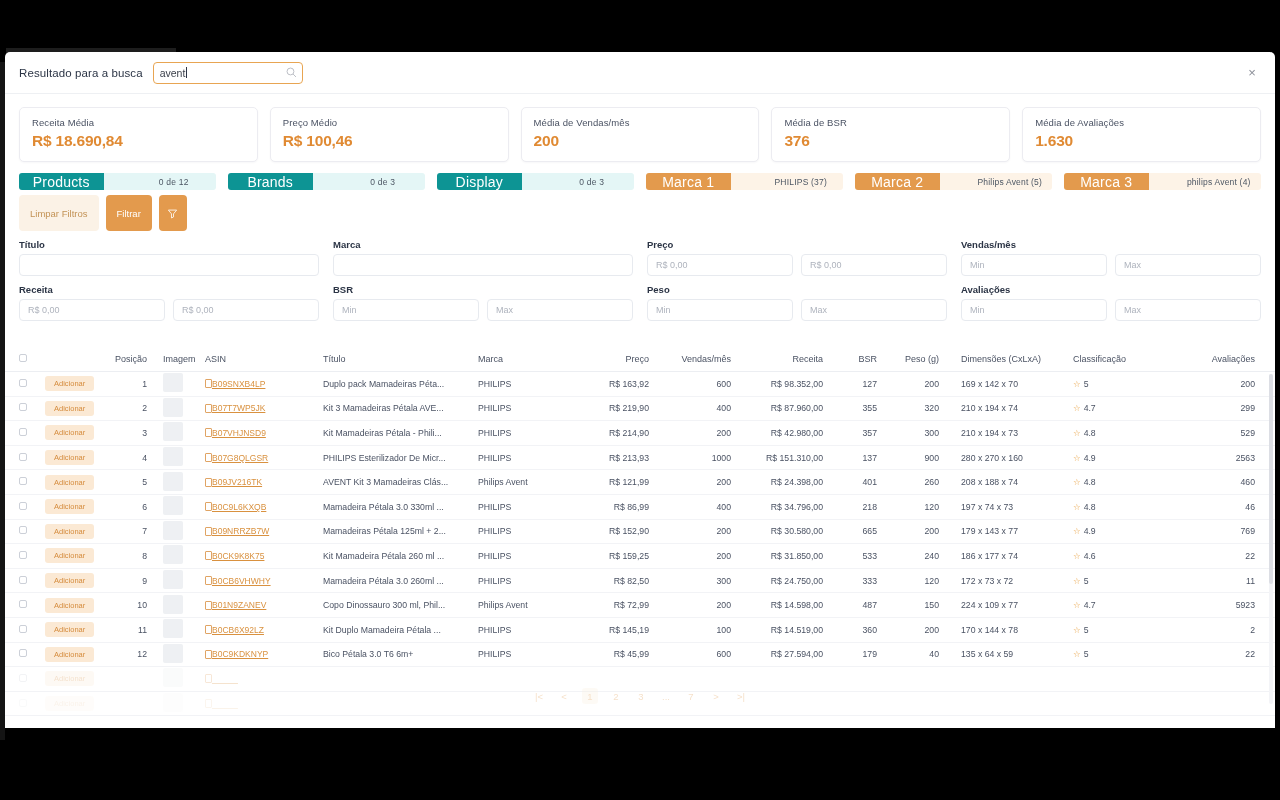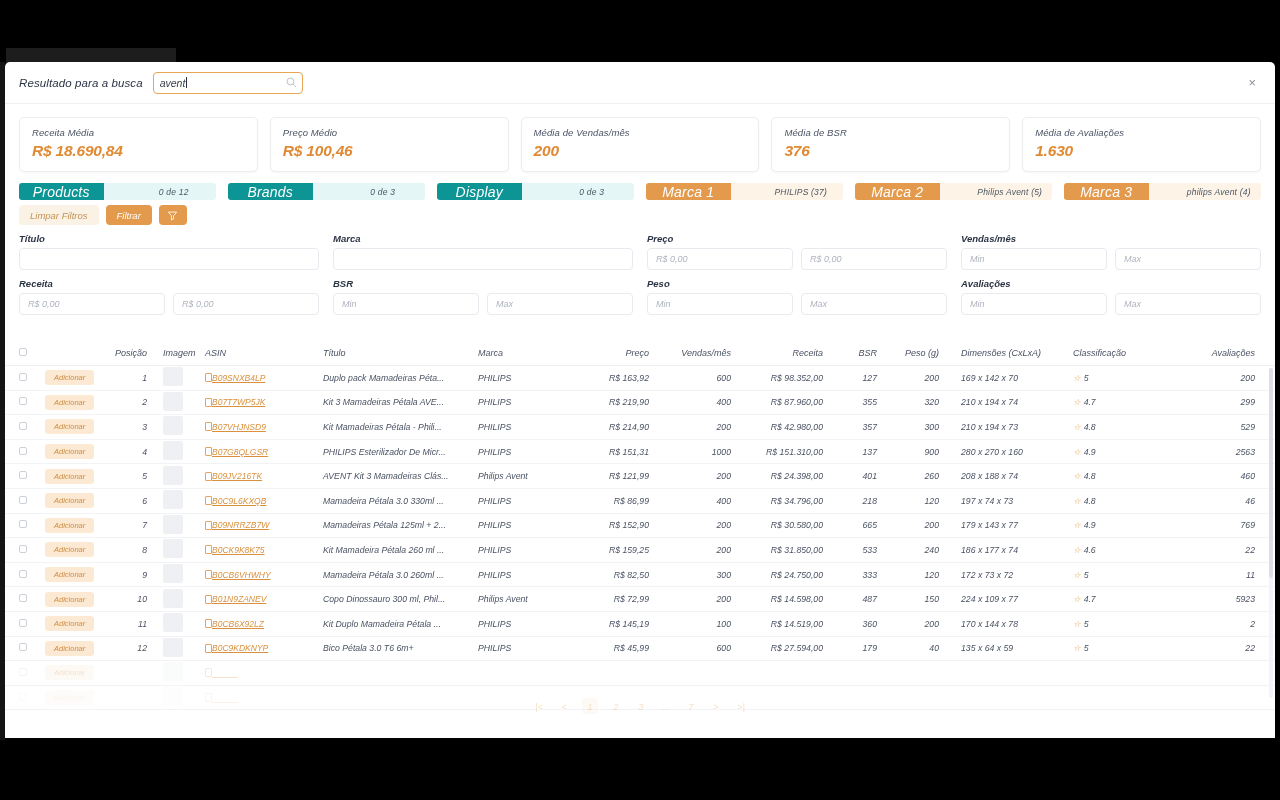--- a/index.html
+++ b/index.html
@@ -12,22 +12,22 @@
   #root { position: relative; width: 1280px; height: 800px; background:#000; }
 
   
   .backdrop-top { position:absolute; left:0; top:0; width:1280px; height:62px; background:#000; }
   .backdrop-bottom { position:absolute; left:0; top:740px; width:1280px; height:60px; background:#000; }
   .backdrop-left { position:absolute; left:0; top:62px; width:5px; height:678px; background:#141414; }
   .ghost-window { position:absolute; left:6px; top:48px; width:170px; height:16px; background:#1d1d1d; }
 
   
   .modal {
-    position:absolute; left:5px; top:62px; width:1270px; height:676px;
-    background:#ffffff; border-radius:5px 5px 0 0; overflow:hidden;font-style:italic;
+    position:absolute; left:5px; top:52px; width:1270px; height:676px;
+    background:#ffffff; border-radius:5px 5px 0 0; overflow:hidden;
   }
 
   
   .modal-header {
     position:relative; height:42px; border-bottom:1px solid #eef0f3;
     display:flex; align-items:center; padding:0 14px;
   }
   .search-label { font-size:11.5px; color:#2b3445; letter-spacing:.1px; }
   .search-box {
     position:relative; margin-left:10px; width:150px; height:22px;
@@ -71,21 +71,21 @@
   .pill.orange .seg-a { background:#e39a4d; }
   .pill.orange .seg-b { background:#fdf3e7; color:#4c5663; }
 
   
   .meta-row { display:flex; align-items:flex-start; padding:8px 14px 0 14px; }
   .counts { flex:1; }
   .counts .c1 { font-size:8.5px; color:#7b8191; }
   .counts .c2 { font-size:8.5px; color:#e08a33; margin-top:2px; }
   .actions { display:flex; gap:7px; align-items:center; margin-top:-3px; }
   .btn {
-    height:20px; border-radius:4px; display:flex; align-items:center;
+    height:36px; border-radius:4px; display:flex; align-items:center;
     justify-content:center; font-size:9.5px; cursor:pointer; padding:0 11px;
   }
   .btn-clear { background:#fbf2e6; color:#c39356; }
   .btn-filter { background:#e39a4d; color:#fff; }
   .btn-icon { background:#e39a4d; color:#fff; width:28px; padding:0; }
 
   
   .filters { padding:8px 14px 0 14px; }
   .filter-grid { display:grid; grid-template-columns:1fr 1fr 1fr 1fr; column-gap:14px; row-gap:8px; }
   .fgroup-label { font-size:9.5px; color:#2b3445; font-weight:bold; margin-bottom:4px; }
@@ -425,21 +425,21 @@
               <td class="c-pos">4</td>
               <td class="c-img"><span class="thumb"></span></td>
               <td class="c-asin">
                 <span class="asin-cell">
                   <span class="copy-ico"></span>
                   <a class="asin-link">B07G8QLGSR</a>
                 </span>
               </td>
               <td class="c-title">PHILIPS Esterilizador De Micr...</td>
               <td class="c-marca">PHILIPS</td>
-              <td class="c-preco">R$ 151,31</td>
+              <td class="c-preco">R$ 213,93</td>
               <td class="c-vendas">1000</td>
               <td class="c-receita">R$ 151.310,00</td>
               <td class="c-bsr">137</td>
               <td class="c-peso">900</td>
               <td class="c-dim">280 x 270 x 160</td>
               <td class="c-class"><span class="star">☆</span><span>4.9</span></td>
               <td class="c-aval">2563</td>
             </tr>
             <tr>
               <td class="c-check"><span class="chk"></span></td>

